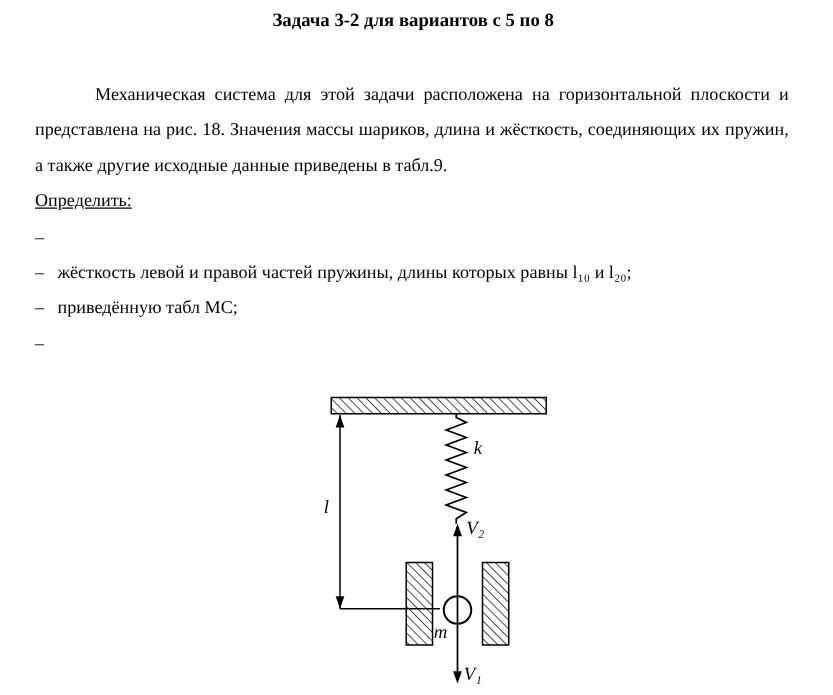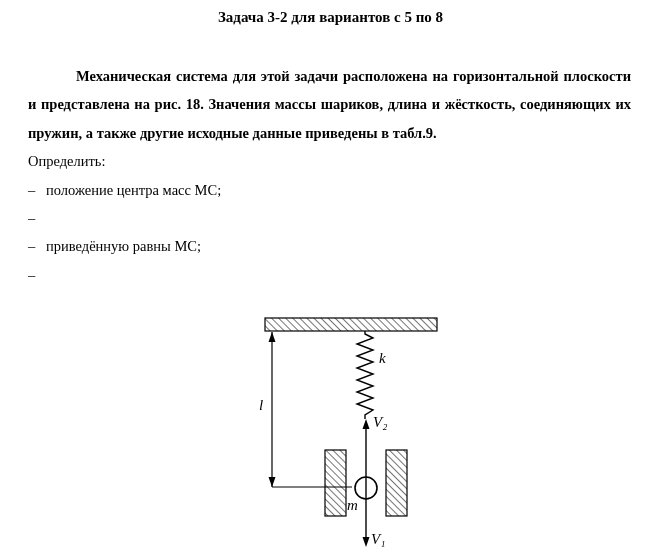--- a/index.html
+++ b/index.html
@@ -20,23 +20,22 @@
     font-weight: bold;
   }
   .body-text {
     margin: 36px 30px 0 28px;
     font-size: 14.5px;
     line-height: 28.4px;
   }
   .paragraph {
     text-align: justify;
     text-indent: 48px;
-    font-weight: bold;
   }
-  .plain-line { text-align: left; }
+  .plain-line { text-align: left; text-decoration: underline; }
   .dash-list { list-style: none; }
   .dash-item { display: flex; }
   .dash-marker { width: 18px; flex: 0 0 18px; }
   .figure-wrap {
     position: absolute;
     left: 0;
     top: 316px;
     width: 666px;
     height: 240px;
   }
@@ -53,28 +52,28 @@
 <div class="page">
 
   <div class="title">Задача 3-2 для вариантов с 5 по 8</div>
 
   <div class="body-text">
     <div class="paragraph">Механическая система для этой задачи расположена на горизонтальной плоскости и представлена на рис. 18. Значения массы шариков, длина и жёсткость, соединяющих их пружин, а также другие исходные данные приведены в табл.9.</div>
     <div class="plain-line">Определить:</div>
     <ul class="dash-list">
       <li class="dash-item">
         <span class="dash-marker">–</span>
-        <span>положение центра масс МС;</span>
       </li>
       <li class="dash-item">
         <span class="dash-marker">–</span>
+        <span>жёсткость левой и правой частей пружины, длины которых равны l₁₀ и l₂₀;</span>
       </li>
       <li class="dash-item">
         <span class="dash-marker">–</span>
-        <span>приведённую равны МС;</span>
+        <span>приведённую табл МС;</span>
       </li>
       <li class="dash-item">
         <span class="dash-marker">–</span>
       </li>
     </ul>
   </div>
 
   <div class="figure-wrap">
     <svg width="666" height="240" viewBox="0 0 666 240">
       <defs>

